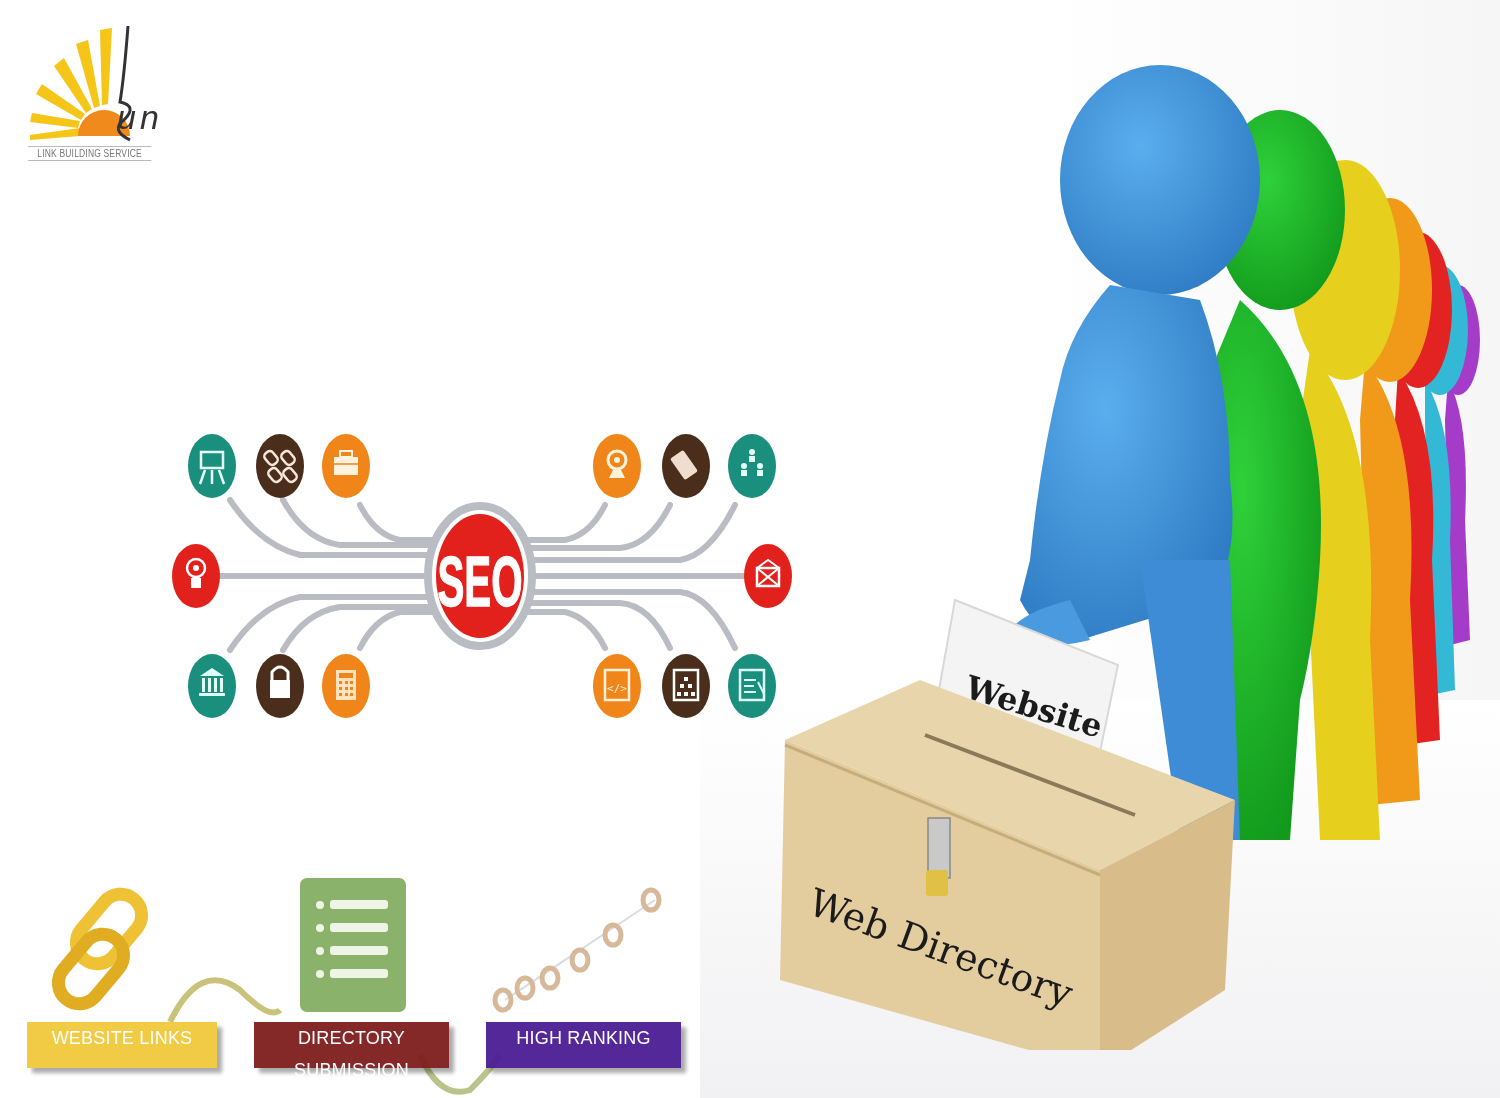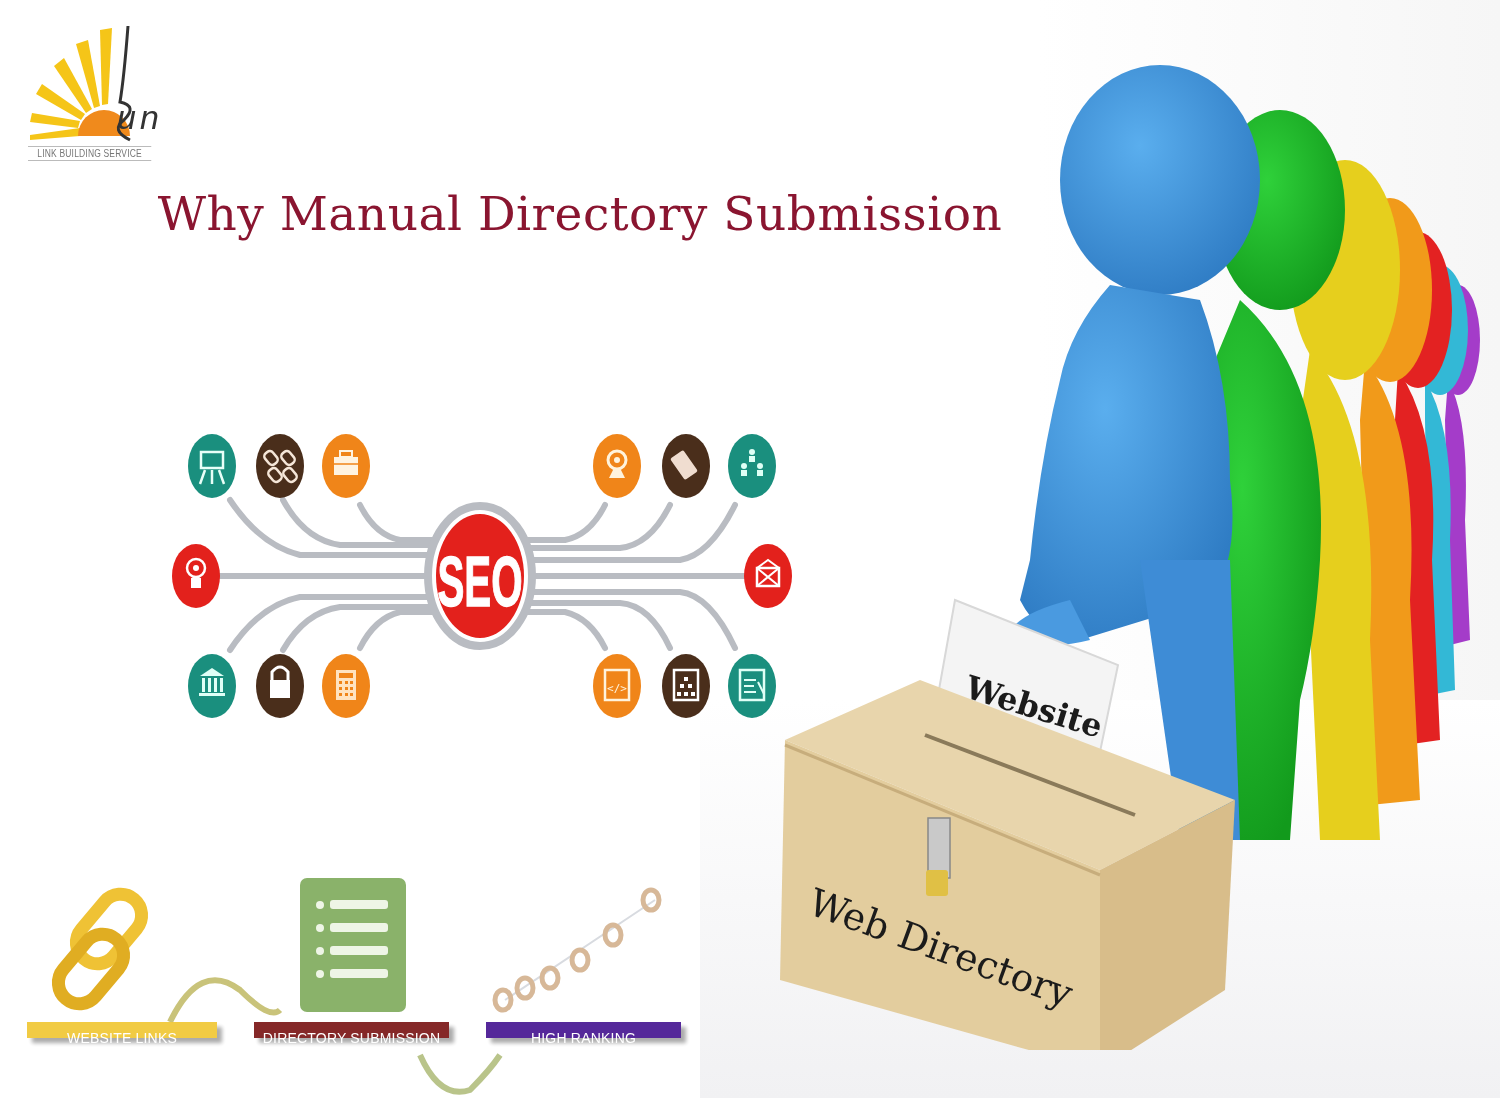--- a/index.html
+++ b/index.html
@@ -21,21 +21,21 @@
   
   .people { position:absolute; left:960px; top:40px; }
 
   
   .box-svg { position:absolute; left:760px; top:590px; }
   .box-label { position:absolute; left:818px; top:880px; font-family:"DejaVu Serif", serif; font-size:38px; color:#1b1b1b; transform:rotate(20deg); transform-origin:left top; white-space:nowrap; }
   .card-label { position:absolute; left:972px; top:668px; font-family:"DejaVu Serif", serif; font-size:32px; color:#1b1b1b; transform:rotate(17deg); transform-origin:left top; white-space:nowrap; font-weight:bold; }
 
   
   .steps-svg { position:absolute; left:20px; top:850px; }
-  .step-bar { position:absolute; height:16px; line-height:32px; text-align:center; color:#fff; font-size:14px; letter-spacing:0.2px; box-shadow:5px 5px 4px rgba(0,0,0,0.35); font-family:"Liberation Sans", sans-serif; text-transform:uppercase; opacity:0.95; }
+  .step-bar { position:absolute; height:46px; line-height:32px; text-align:center; color:#fff; font-size:18px; letter-spacing:0.2px; box-shadow:5px 5px 4px rgba(0,0,0,0.35); font-family:"Liberation Sans", sans-serif; text-transform:uppercase; opacity:0.95; }
   .step-1 { left:27px; top:1022px; width:190px; background:#f1c93b; }
   .step-2 { left:254px; top:1022px; width:195px; background:#7f1d1d; }
   .step-3 { left:486px; top:1022px; width:195px; background:#4c1d95; }
 </style>
 </head>
 <body>
 
 <div class="bg-right"></div>
 <div class="floor"></div>
 
@@ -50,21 +50,20 @@
       <polygon points="84,10 80,86 74,87 72,12"></polygon>
     </g>
     <path d="M50,118 A26,26 0 0 1 102,118 Z" fill="#f08a1c"></path>
     <path d="M100,8 Q96,60 92,84 Q110,88 96,102 Q82,112 102,122" stroke="#333" stroke-width="3" fill="none"></path>
   </svg>
   <div class="logo-word">un</div>
   <div class="logo-sub">LINK BUILDING SERVICE</div>
 </div>
 
 <div class="title">
-  <div>Why Manual Directory Submission</div>
 </div>
 
 <svg class="seo-svg" width="650" height="310" viewBox="160 420 650 310">
   <g stroke="#b9bcc2" stroke-width="6" fill="none" stroke-linecap="round">
 
     <path d="M230,500 Q260,545 300,555 L440,555"></path>
     <path d="M283,500 Q305,540 340,545 L440,545"></path>
     <path d="M360,505 Q375,535 400,540 L440,540"></path>
     <path d="M215,576 L440,576"></path>
     <path d="M230,650 Q260,605 300,597 L440,597"></path>

